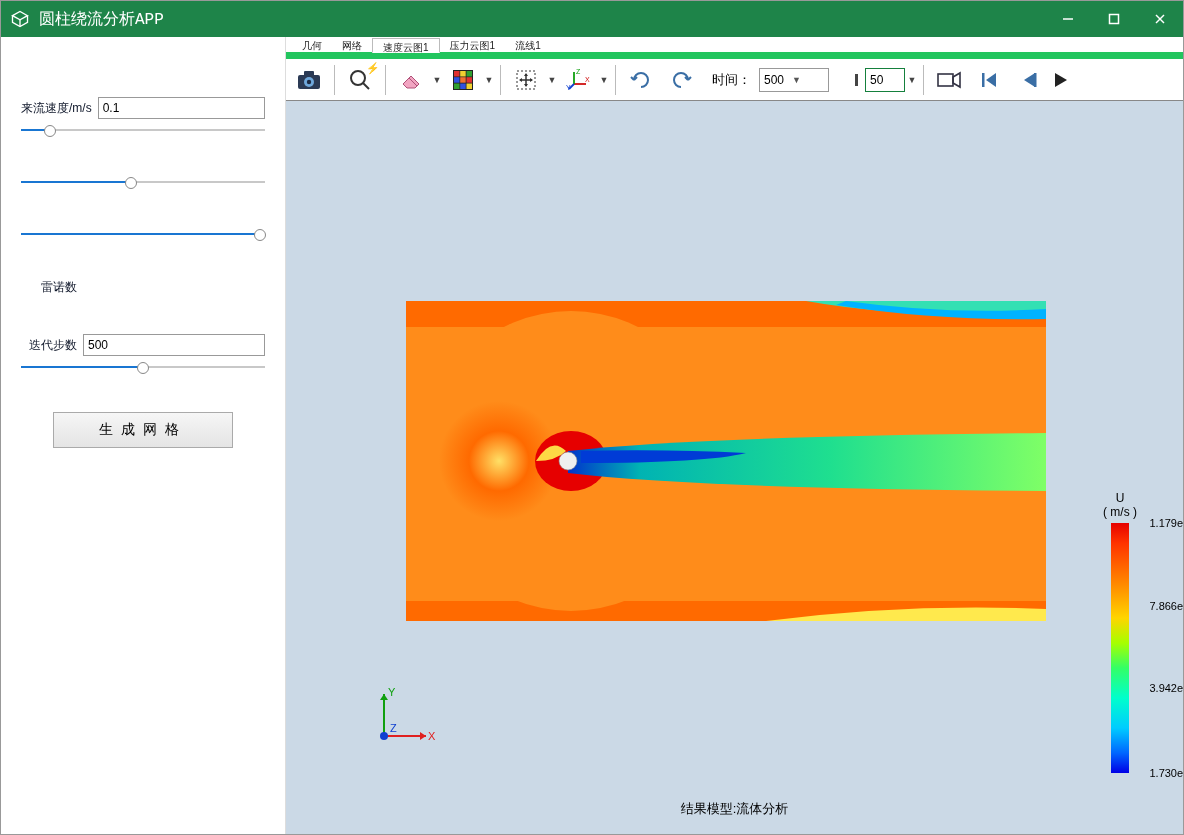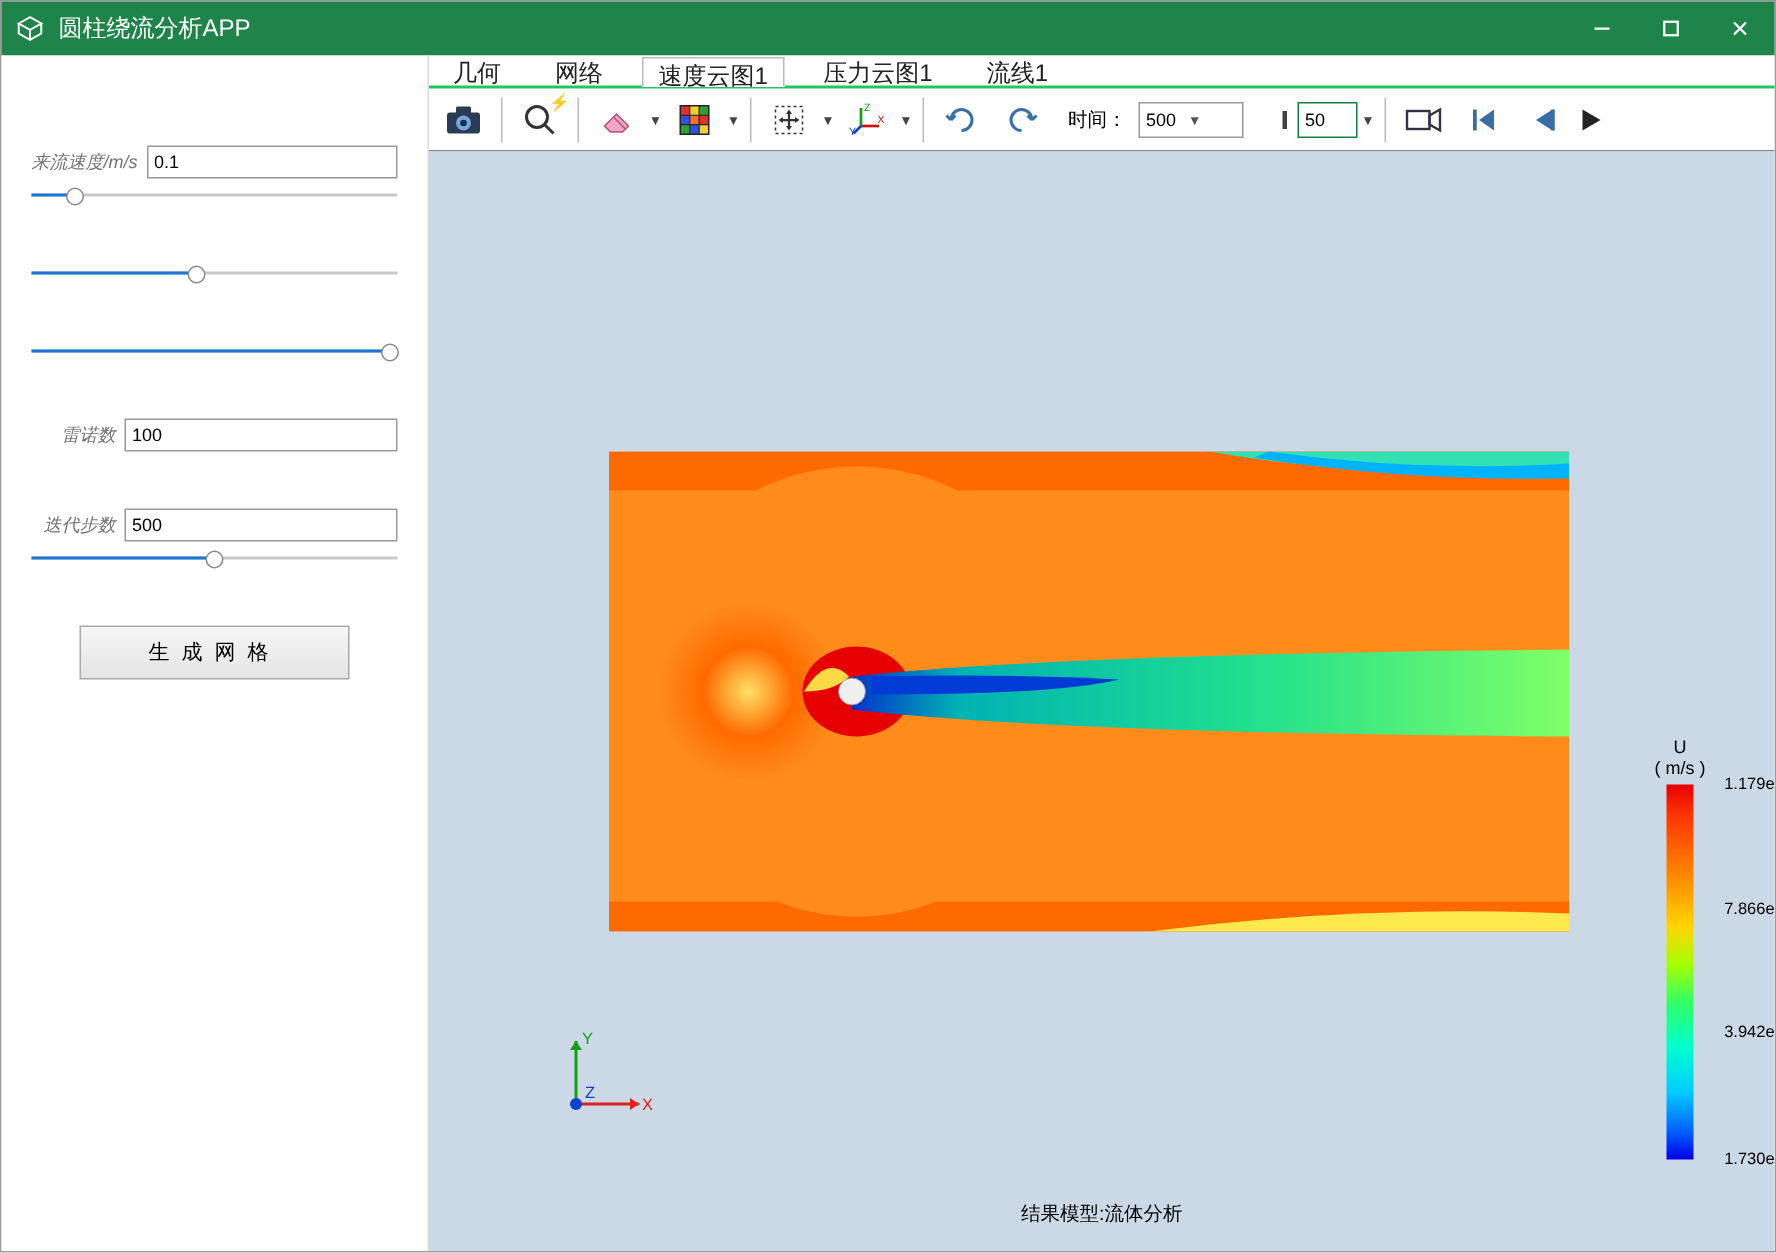--- a/index.html
+++ b/index.html
@@ -1,35 +1,35 @@
 <!DOCTYPE html>
 <html><head>
 <meta charset="utf-8">
 <style>
 * { box-sizing: border-box; margin: 0; padding: 0; }
 body { font-family: "Microsoft YaHei", sans-serif; font-size: 13px; background: #fff; overflow: hidden; }
 .window { width: 1184px; height: 835px; display: flex; flex-direction: column; border: 1px solid #999; }
 .titlebar { height: 36px; background: #1e8449; color: #fff; display: flex; align-items: center; padding-left: 8px; }
 .titlebar .logo { width: 22px; height: 22px; margin-right: 8px; display:flex; align-items:center; justify-content:center; }
-.titlebar .title { font-size: 16px; flex: 1; }
+.titlebar .title { font-size: 16px; flex: 1; font-family: Liberation Mono, monospace; }
 .titlebar .winbtns { display: flex; }
 .titlebar .winbtn { width: 46px; height: 36px; display:flex; align-items:center; justify-content:center; color:#fff; font-size:18px; cursor:pointer; }
 .body { flex:1; display:flex; background:#fff; }
 .sidebar { width: 285px; border-right:1px solid #ddd; padding: 60px 20px 20px 20px; }
 .param { margin-bottom: 38px; }
 .param-row { display:flex; align-items:center; gap:6px; }
-.param-label { font-size:12px; color:#737373; min-width:56px; text-align:right;font-style:italic; }
+.param-label { font-size:12px; color:#0f172a; min-width:56px; text-align:right; }
 .param-input { flex:1; height:22px; border:1px solid #999; padding:0 4px; font-size:12px; }
 .slider-wrap { position:relative; height:14px; margin-top:4px; margin-left:0px; }
 .slider-track { position:absolute; left:0; right:0; top:6px; height:2px; background:#c8c8c8; }
 .slider-fill { position:absolute; left:0; top:6px; height:2px; background:#1976d2; }
 .slider-thumb { position:absolute; top:2px; width:12px; height:12px; background:#fff; border:1px solid #888; border-radius:50%; transform:translateX(-50%); }
 .big-btn { display:block; width:180px; height:36px; margin:0 auto 40px auto; background:linear-gradient(#f6f6f6,#e4e4e4); border:1px solid #aaa; font-size:14px; cursor:pointer; letter-spacing:8px; }
 .main { flex:1; display:flex; flex-direction:column; }
-.tabs { height:22px; display:flex; border-bottom:2px solid #22c55e; padding-left:6px; gap:16px; font-size:16px; }
+.tabs { height:22px; display:flex; border-bottom:7px solid #22c55e; padding-left:6px; gap:0; font-size:10px; }
 .tab { padding:2px 10px 0 10px; color:#222; cursor:pointer; }
 .tab.active { border:1px solid #bbb; border-bottom:1px solid #fff; background:#fff; position:relative; top:1px; }
 .toolbar { height:42px; border-bottom:1px solid #888; display:flex; align-items:center; padding:0 4px; gap:2px; }
 .tb-btn { width:38px; height:34px; display:flex; align-items:center; justify-content:center; border:1px solid transparent; cursor:pointer; position:relative; }
 .tb-sep { width:1px; height:30px; background:#bbb; margin:0 4px; }
 .tb-drop { width:10px; display:flex; align-items:center; justify-content:center; font-size:9px; color:#444; cursor:pointer; }
 .tb-label { font-size:13px; color:#000; margin:0 6px 0 10px; }
 .tb-select { height:24px; border:1px solid #999; display:flex; align-items:center; padding:0 4px; font-size:12px; background:#fff; cursor:pointer; }
 .tb-select .arrow { margin-left:8px; font-size:9px; color:#555; }
 .tb-num { width:40px; height:24px; border:1px solid #15803d; padding:0 4px; font-size:12px; }
@@ -103,21 +103,20 @@
           <div class="param">
             <div class="slider-wrap">
     <div class="slider-track"></div>
     <div class="slider-fill" style="width:98%"></div>
     <div class="slider-thumb" style="left:98%"></div>
   </div>
           </div>
           <div class="param">
             <div class="param-row">
     <span class="param-label">雷诺数</span>
-    <input class="param-input" value="100" style="">
   </div>
           </div>
           <div class="param">
             <div class="param-row">
     <span class="param-label">迭代步数</span>
     <input class="param-input" value="500" style="">
   </div>
             <div class="slider-wrap">
     <div class="slider-track"></div>
     <div class="slider-fill" style="width:50%"></div>

